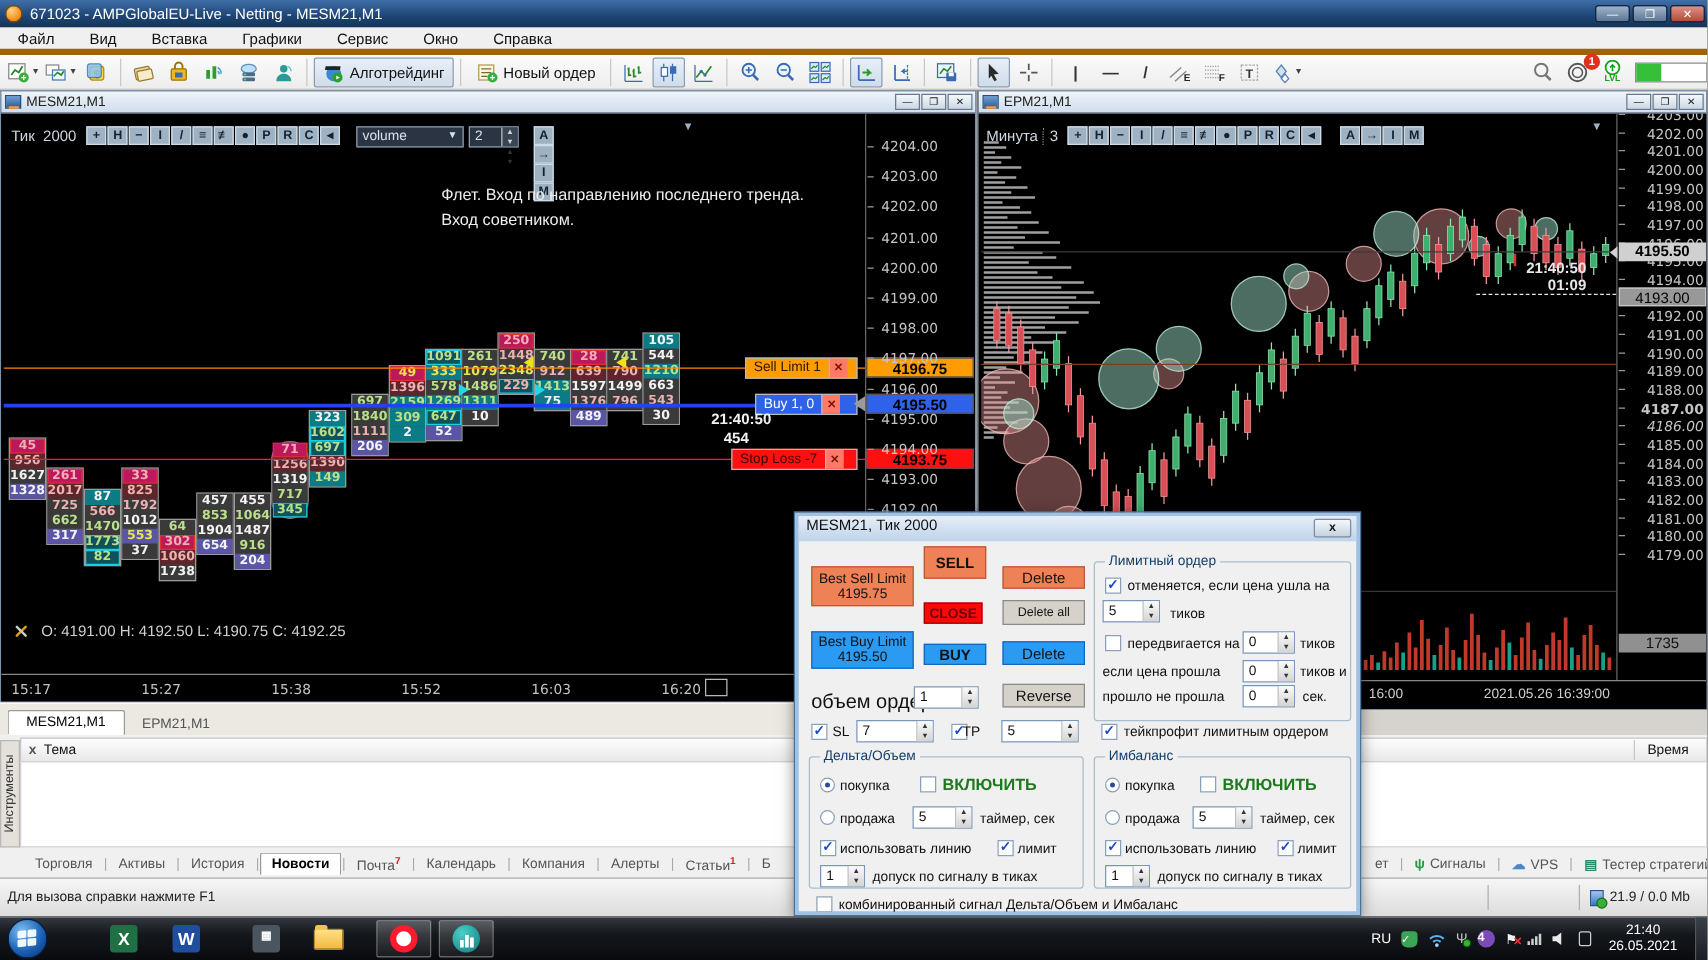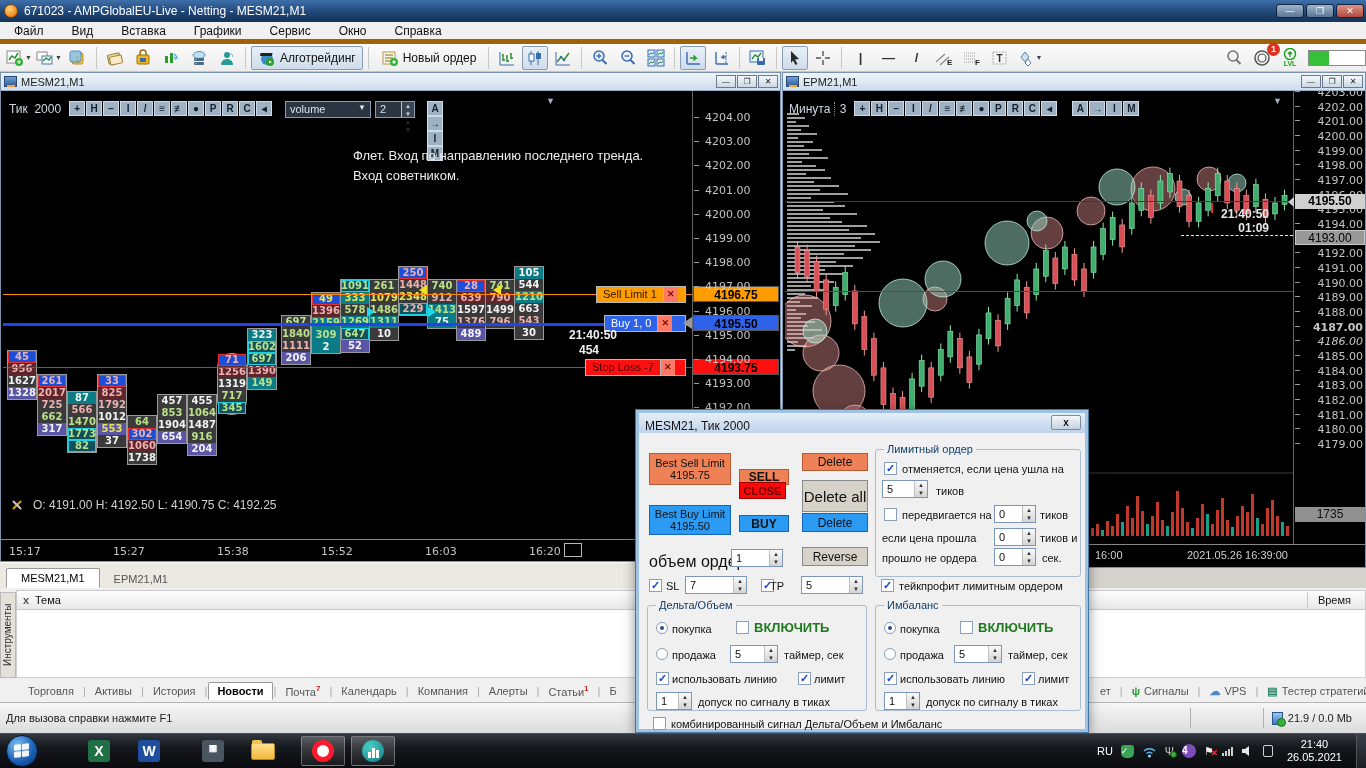--- a/index.html
+++ b/index.html
@@ -37,21 +37,21 @@
 .plabel{position:absolute;color:#c4c4c4;font-size:11px;font-family:"DejaVu Sans",sans-serif}
 .ptickdash{position:absolute;width:5px;height:1px;background:#9a9a9a}
 .pricebadge{position:absolute;width:86px;height:16px;font-size:12px;font-weight:bold;color:#000;text-align:center;line-height:16px;border:1px solid #555}
 .ordline{position:absolute;left:2px}
 .ordbox{position:absolute;height:17px;display:flex;border:1px solid #b8b8b8;font-size:11px}
 .ordbox .olab{padding:1px 6px;white-space:nowrap}
 .ordbox .oclose{width:15px;background:#ff7a66;border-left:1px solid #b8b8b8;color:#7a1000;font-weight:bold;text-align:center;line-height:15px;font-size:9px}
 .ccol{position:absolute;width:30px;border:1px solid #9a9a9a;background:#3a3a3a}
 .cell{height:12px;font-size:10px;font-weight:bold;line-height:12px;text-align:center;font-family:"DejaVu Sans",sans-serif}
 .cell-n{background:#3a3a3a}.cell-t{background:#0b7c86}.cell-p{background:#5b55a6}.cell-r{background:#5d262a}
-.cell-o{background:#1d4ed8;box-shadow:inset 0 0 0 1px #e03030}
+.cell-o{background:#be185d;box-shadow:inset 0 0 0 1px #e03030}
 .cell-b{background:#11515c;box-shadow:inset 0 0 0 1px #1ad0e0}
 .t-w{color:#f2f2f2}.t-g{color:#b9e08a}.t-k{color:#eeb0b0}.t-y{color:#e8e455}
 .tri{position:absolute;width:0;height:0}
 
 #chart-tabs{position:absolute;left:0;top:562px;width:782px;height:26px;background:#ece9e2;border-top:1px solid #fff;display:flex;align-items:flex-end;padding-left:6px}
 .ctab{padding:3px 14px;font-size:11px;color:#555}
 .ctab.active{background:#fff;border:1px solid #9a9a9a;border-bottom:1px solid #fff;color:#000;border-radius:2px 2px 0 0}
 
 #toolbox{position:absolute;left:0;top:588px;width:1366px;height:114px;background:#f0f0f0}
 #tb-head{position:absolute;left:16px;top:2px;right:0;height:20px;background:linear-gradient(#fdfdfd,#e8e8e8);border:1px solid #c8c8c8;display:flex;align-items:center}
@@ -85,21 +85,21 @@
 #tray{margin-left:auto;display:flex;align-items:center;color:#fff}
 .trayi{margin:0 4px;display:inline-flex;align-items:center;font-size:11px}
 .shield{width:13px;height:13px;background:#3aa655;border-radius:3px 3px 5px 5px;color:#fff;font-size:9px;line-height:13px;text-align:center}
 .p4{width:14px;height:14px;border-radius:50%;background:#7b4bb7;color:#fff;font-size:10px;line-height:14px;text-align:center;font-weight:bold}
 .sigbars{display:inline-flex;align-items:flex-end;gap:1px}
 .sigbars i{width:2px;background:#cfcfcf;display:block}
 .clock{text-align:center;font-size:11px;line-height:13px;margin:0 10px;color:#fff}
 .showdesk{width:10px;height:35px;border-left:1px solid #555;background:linear-gradient(#3a4048,#1a1e24);margin-left:4px}
 
 #dialog{position:absolute;left:636px;top:410px;width:452px;height:322px;background:#f0f0f0;border:3px solid #9ec1e4;outline:1px solid #46759e;box-shadow:0 3px 12px rgba(0,0,0,.5);z-index:40}
-#dtitle{position:absolute;left:0;top:0;right:0;height:20px;background:linear-gradient(#e6eef8,#bed3ea);display:flex;align-items:flex-end;padding-left:6px;font-size:12px;color:#111}
+#dtitle{position:absolute;left:0;top:0;right:0;height:20px;background:linear-gradient(#e6eef8,#bed3ea);display:flex;align-items:flex-start;padding-left:6px;font-size:12px;color:#111}
 .dclose{position:absolute;right:4px;top:2px;width:30px;height:15px;border:1px solid #7a8aa0;border-radius:2px;background:linear-gradient(#f4f8fc,#c4d2e0);font-size:10px;font-weight:bold;text-align:center;line-height:13px}
 .dbtn{position:absolute;border:1px solid #888;font-size:12px;font-weight:bold;display:flex;align-items:center;justify-content:center;text-align:center}
 .ob{background:#ef8157;border-color:#b85a34}
 .bb{background:#2b9af3;border-color:#1565c0}
 .rb2{background:#fb0909;border-color:#a00000;color:#6a0000}
 .gb{background:#d6d2ca;border-color:#8a8a8a;font-weight:normal}
 .dlab{position:absolute;font-size:11px;color:#111;white-space:nowrap}
 .spin{position:absolute;height:18px;background:#fff;border:1px solid #7a96b8;display:flex;align-items:stretch}
 .spin .val{flex:1;padding:2px 0 0 4px;font-size:11px}
 .spn{width:13px;display:flex;flex-direction:column;border-left:1px solid #c0c0c0;background:linear-gradient(#fafafa,#d4d4d4)}
@@ -971,24 +971,24 @@
 
   <div id="dialog">
     <div id="dtitle">
       <span>MESM21, Тик  2000</span>
       <span class="dclose">x</span>
     </div>
     <div class="dbtn ob" style="left:10px;top:40px;width:82px;height:32px;font-weight:normal;font-size:11px;flex-direction:column">
         <span>Best Sell Limit</span>
         <span>4195.75</span>
       </div>
-    <div class="dbtn ob" style="left:100px;top:56px;width:50px;height:16px">SELL</div>
+    <div class="dbtn ob" style="left:100px;top:24px;width:50px;height:26px">SELL</div>
     <div class="dbtn ob" style="left:163px;top:40px;width:66px;height:18px;font-weight:normal">Delete</div>
     <div class="dbtn rb2" style="left:100px;top:69px;width:47px;height:17px;font-size:11px">CLOSE</div>
-    <div class="dbtn gb" style="left:163px;top:67px;width:66px;height:32px;font-size:15px">Delete all</div>
+    <div class="dbtn gb" style="left:163px;top:67px;width:66px;height:20px;font-size:10px">Delete all</div>
     <div class="dbtn bb" style="left:10px;top:92px;width:82px;height:30px;font-weight:normal;font-size:11px;flex-direction:column">
         <span>Best Buy Limit</span>
         <span>4195.50</span>
       </div>
     <div class="dbtn bb" style="left:100px;top:102px;width:50px;height:17px">BUY</div>
     <div class="dbtn bb" style="left:163px;top:100px;width:66px;height:19px;font-weight:normal">Delete</div>
     <div class="dlab" style="left:10px;top:140px;font-size:16px">объем ордера</div>
     <div class="spin" style="left:92px;top:136px;width:52px">
         <span class="val">1</span>
         <span class="spn">
@@ -1022,21 +1022,21 @@
       <span class="dlab" style="left:164px;top:59px">тиков</span>
       <span class="dlab" style="left:6px;top:82px">если цена прошла</span>
       <div class="spin" style="left:118px;top:78px;width:42px">
           <span class="val">0</span>
           <span class="spn">
             <i>▲</i>
             <i>▼</i>
           </span>
         </div>
       <span class="dlab" style="left:164px;top:82px">тиков и</span>
-      <span class="dlab" style="left:6px;top:102px">прошло не ордера</span>
+      <span class="dlab" style="left:6px;top:102px">прошло не прошла</span>
       <div class="spin" style="left:118px;top:98px;width:42px">
           <span class="val">0</span>
           <span class="spn">
             <i>▲</i>
             <i>▼</i>
           </span>
         </div>
       <span class="dlab" style="left:166px;top:102px">сек.</span>
     </div>
 

